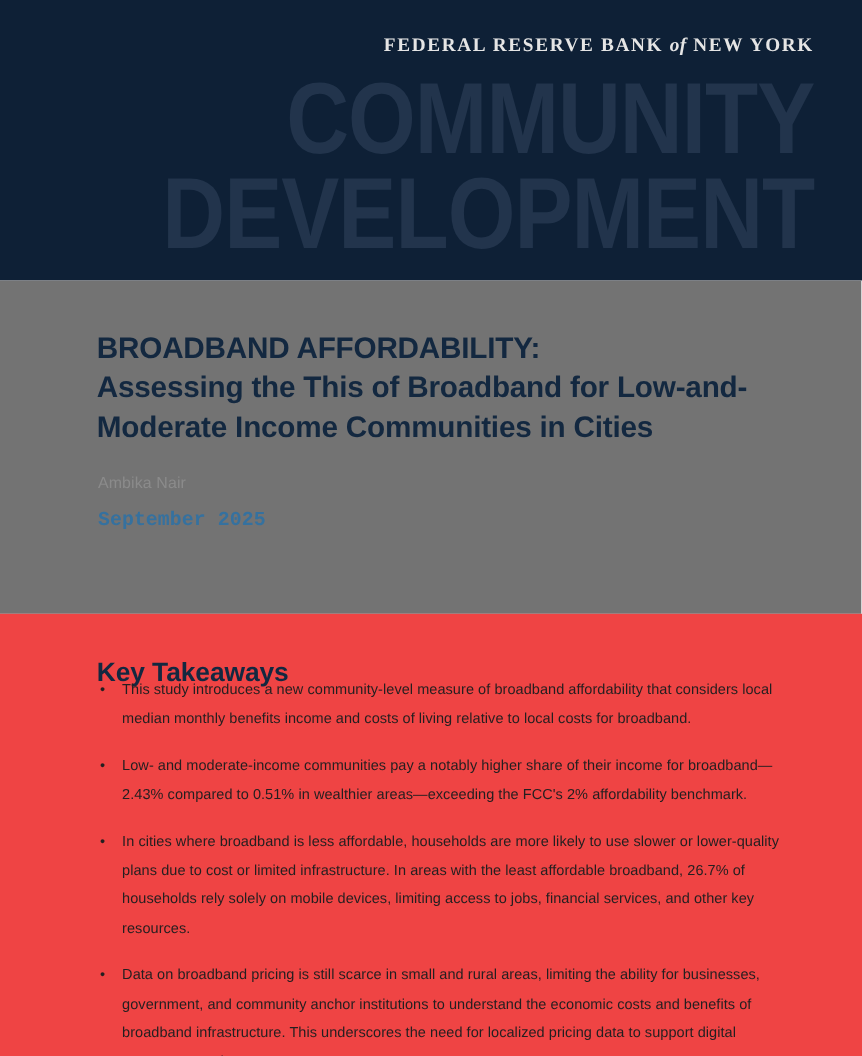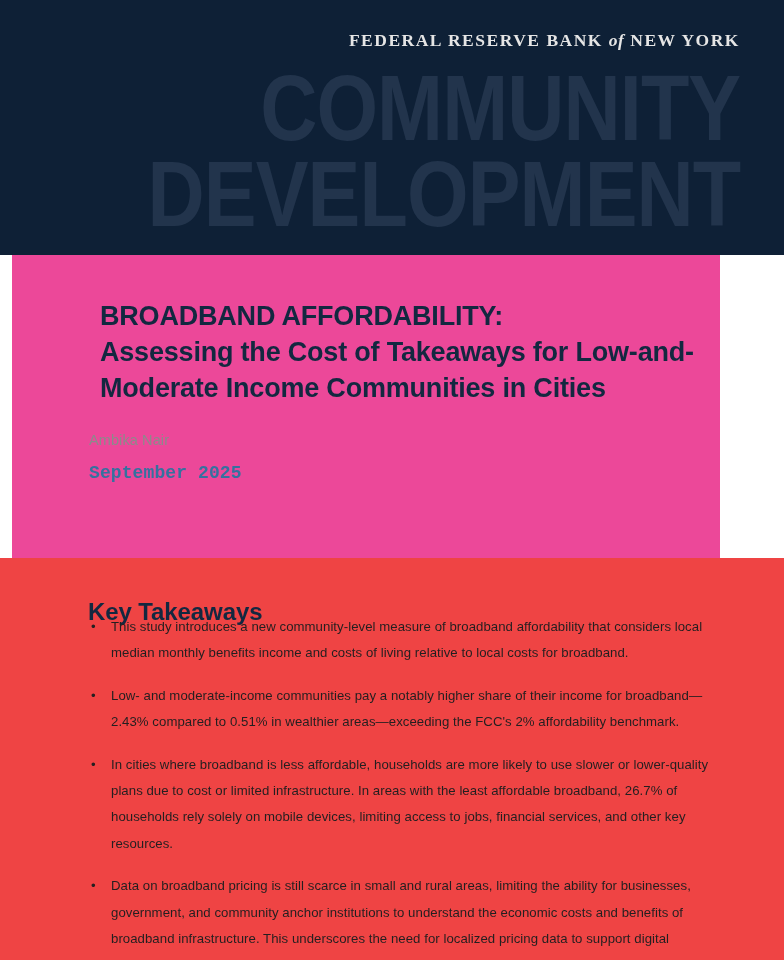--- a/index.html
+++ b/index.html
@@ -72,24 +72,23 @@
     font-size: 92px;
     letter-spacing: -1px;
     transform: scaleX(0.86);
   }
 
   
   .title-band {
     position: absolute;
     left: 0;
     top: 255px;
-    width: 708px;
+    width: 783px;
     height: 303px;
-    background: #ec4899;
-    margin-left: 12px;
+    background: #737373;
   }
   .doc-title {
     position: absolute;
     left: 88px;
     top: 25px;
     width: 640px;
     color: #132840;
     font-family: "Liberation Sans Narrow", "Liberation Sans", sans-serif;
     font-weight: 700;
     font-size: 27px;
@@ -184,21 +183,21 @@
   <div class="watermark">
     <div class="wm-line wm-line-1">COMMUNITY</div>
     <div class="wm-line wm-line-2">DEVELOPMENT</div>
   </div>
 
 </div>
 
 <div class="title-band">
   <h1 class="doc-title">
     <span class="t-caps">BROADBAND AFFORDABILITY:</span>
-    <span class="t-line">Assessing the Cost of Takeaways for Low-and-</span>
+    <span class="t-line">Assessing the This of Broadband for Low-and-</span>
     <span class="t-line">Moderate Income Communities in Cities</span>
   </h1>
 </div>
 <div class="doc-author">Ambika Nair</div>
 <div class="doc-date">September 2025</div>
 
 <div class="body-area">
   <h2 class="section-heading">Key Takeaways</h2>
 
   <ul class="takeaway-list">

